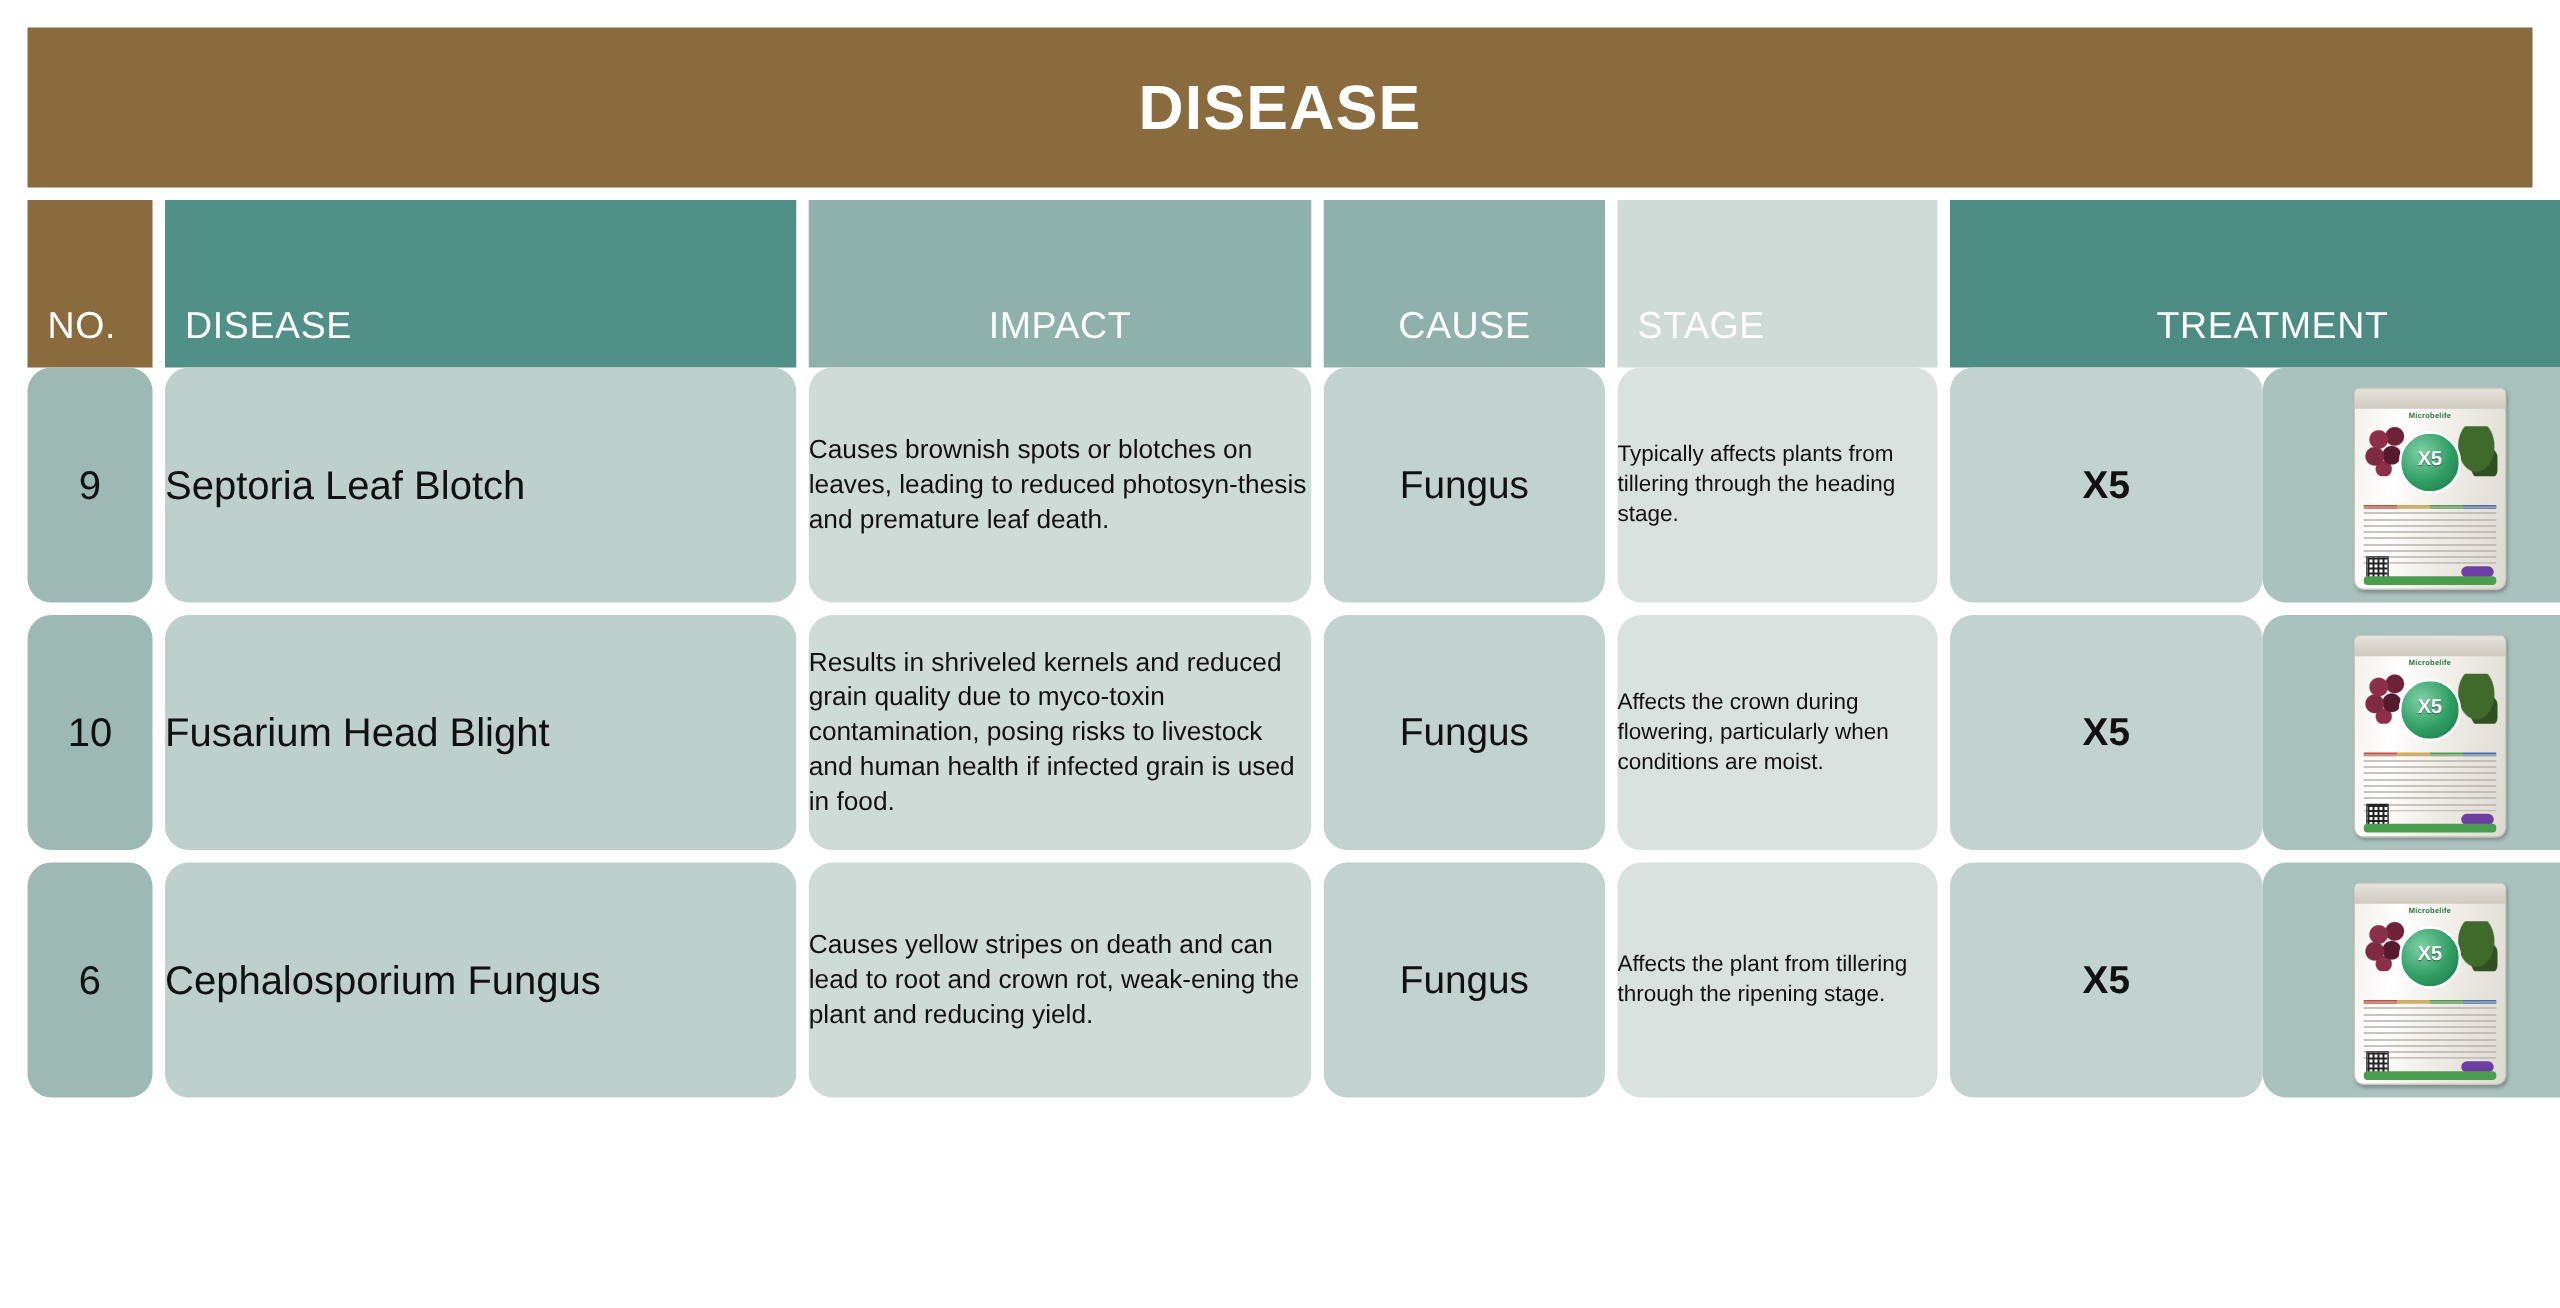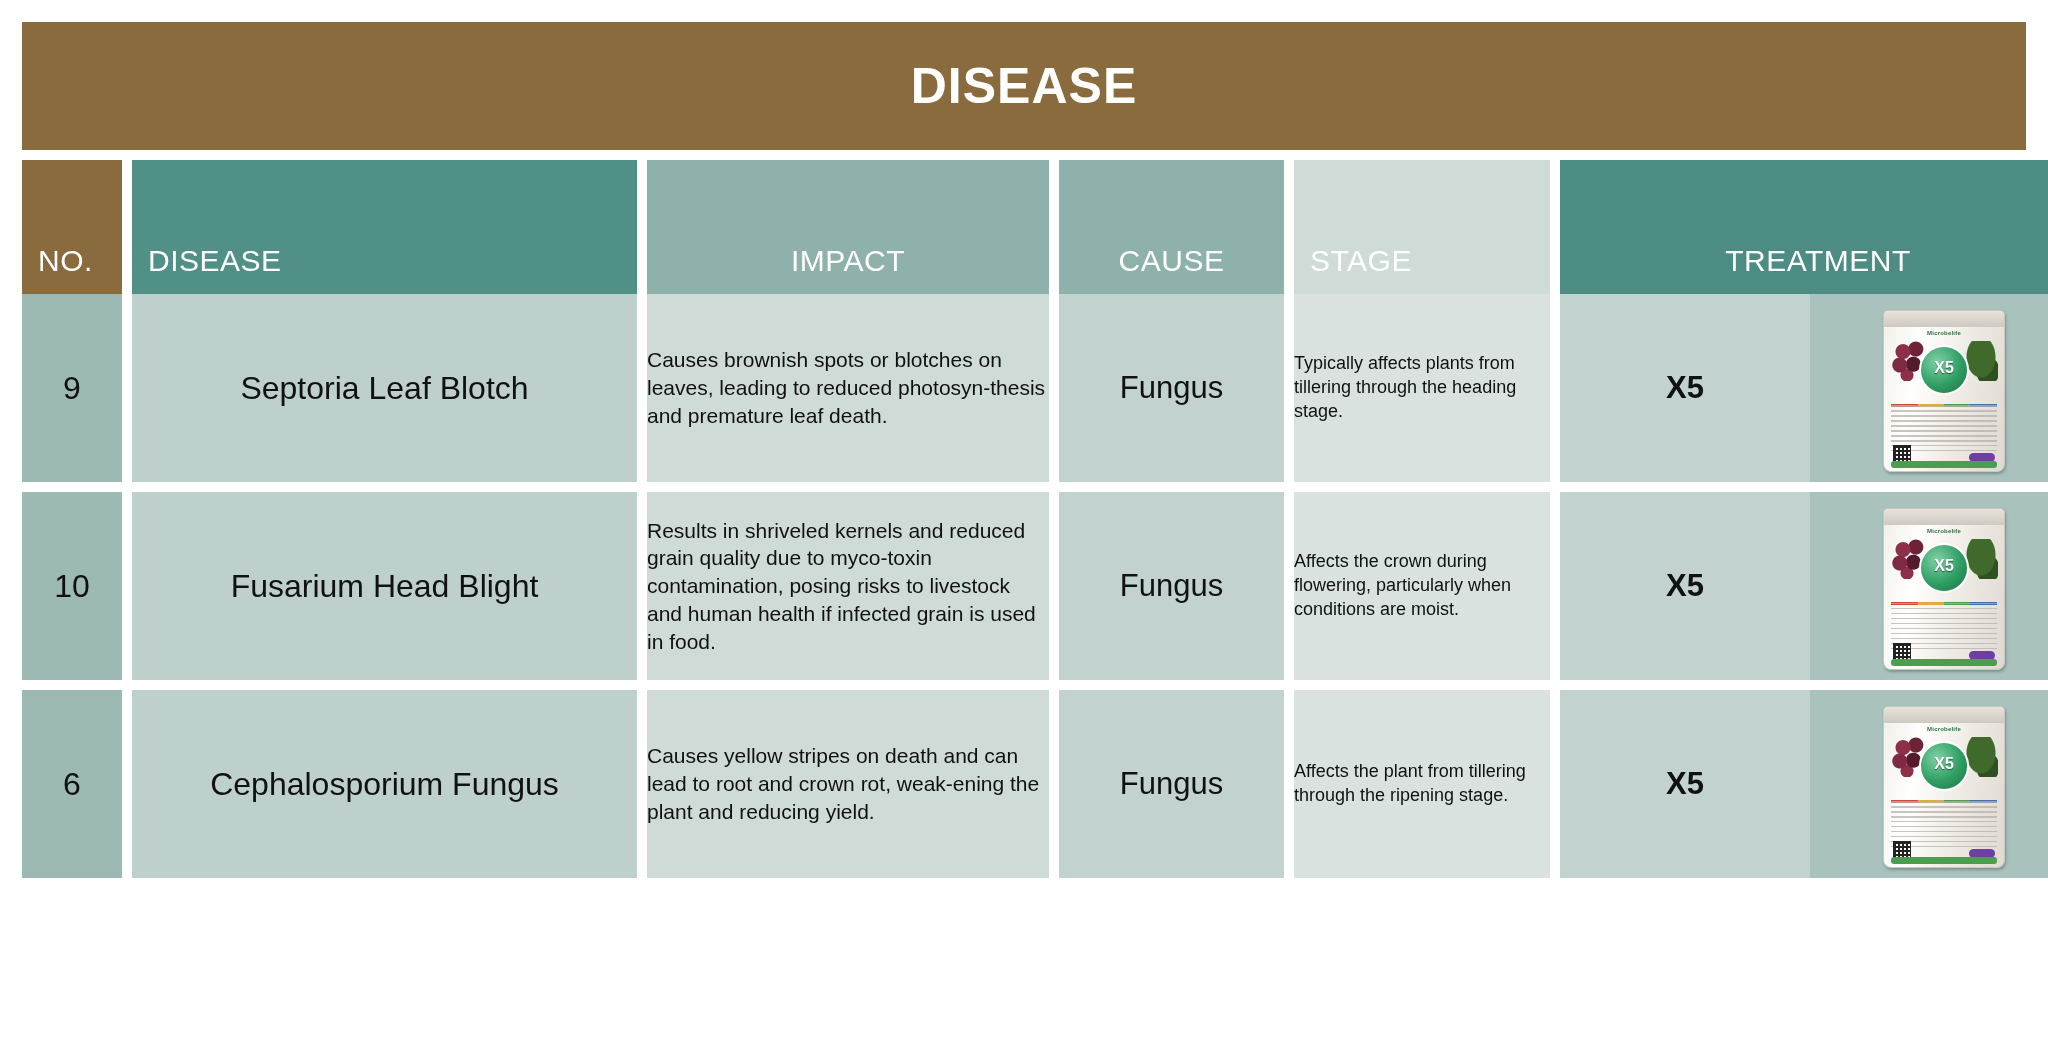--- a/index.html
+++ b/index.html
@@ -109,33 +109,33 @@
     letter-spacing: 0.5px;
     white-space: nowrap;
   }
   .hdr-label.left  { left: 16px; }
   .hdr-label.center{ left: 0; right: 0; text-align: center; }
 
   
   .row .cell {
     box-sizing: border-box;
     position: relative;
+    border-radius: 19px;
   }
   .cell-no {
     background: #9db9b3;
     text-align: center;
     font-size: 32px;
     color: #111111;
   }
   .cell-disease {
     background: #bdd0cc;
     font-size: 32px;
     color: #111111;
     padding-left: 14px;
-    text-align: center;
   }
   .cell-impact {
     background: #cfdbd7;
     font-size: 21px;
     line-height: 1.32;
     color: #111111;
     padding: 0 20px 0 14px;
   }
   .cell-cause {
     background: #c2d2ce;

